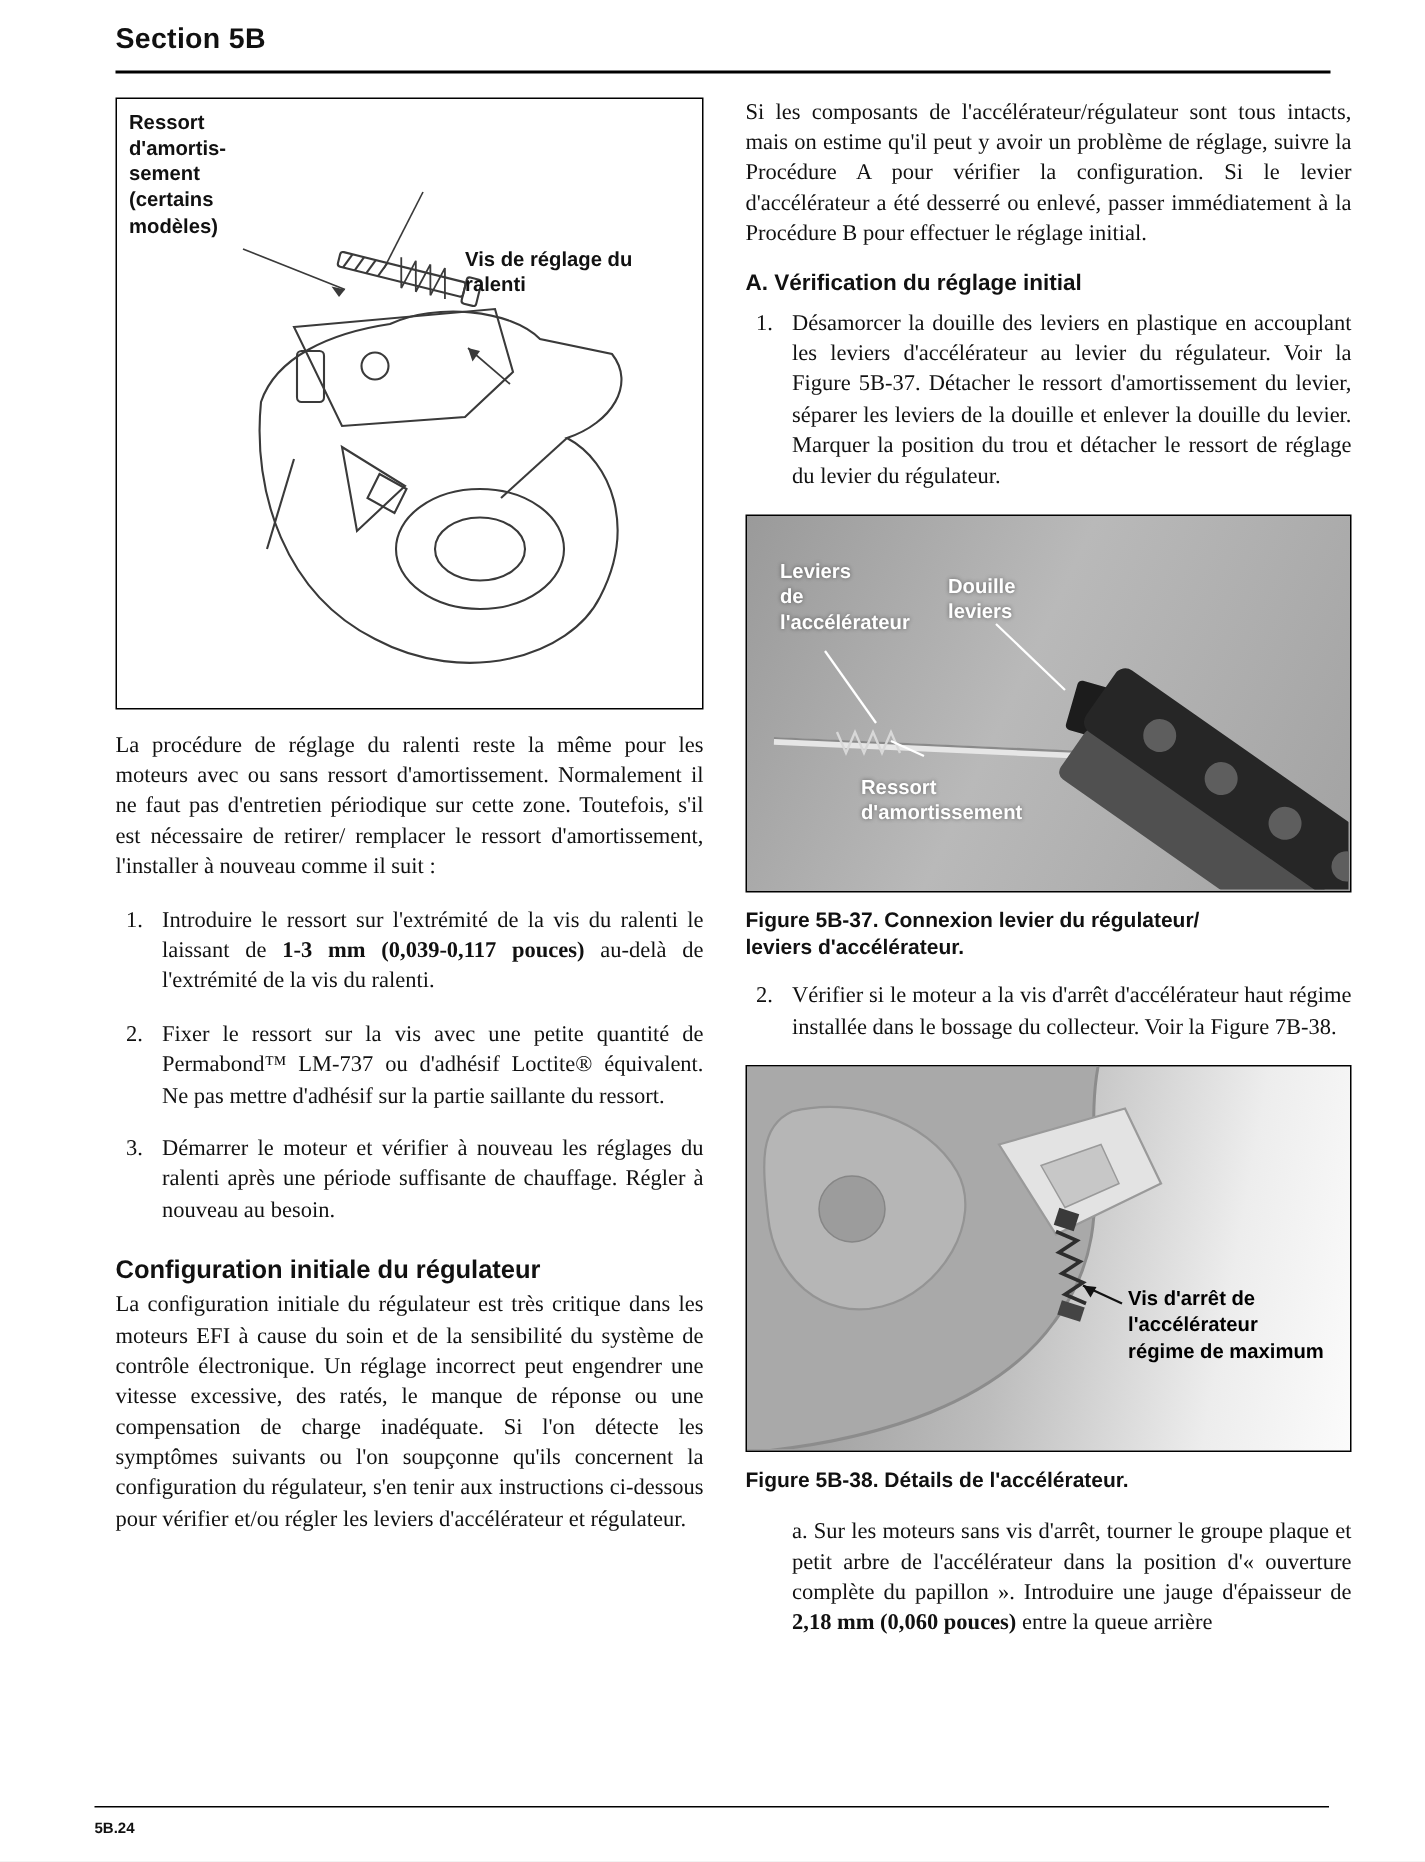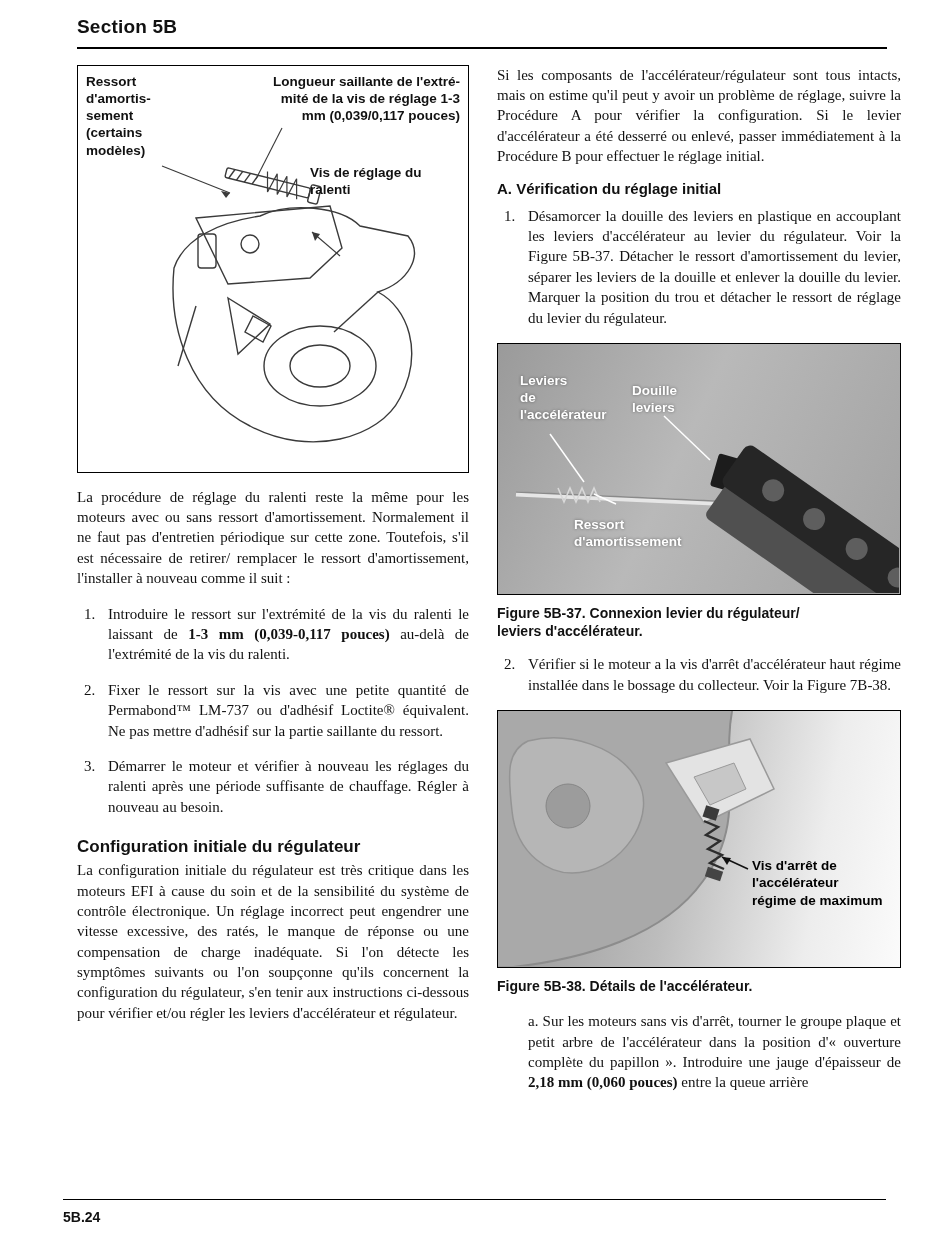--- a/index.html
+++ b/index.html
@@ -44,21 +44,21 @@
     white-space:pre-line;
   }
   .figlabel.white { color:#fff; text-shadow:0 0 3px rgba(0,0,0,.45); }
   .caption {
     font-family:"Liberation Sans", sans-serif;
     font-weight:bold; font-size:14px; line-height:1.3;
     margin-top:9px; white-space:pre-line;
   }
   .footer { position:absolute; left:63px; right:64px; bottom:16px; }
   .footer .rule2 { border:none; border-top:1.5px solid #000; }
-  .pagenum { font-family:"Liberation Sans", sans-serif; font-weight:bold; font-size:14px; margin-top:9px; }
+  .pagenum { font-family:"Liberation Sans", sans-serif; font-weight:bold; font-size:10px; margin-top:9px; }
 </style>
 </head>
 <body>
 
 <div class="page">
   <div class="inner">
 
     <div class="hdr">Section 5B</div>
     <hr class="rule">
 
@@ -99,23 +99,20 @@
 
               <path d="M262 190 L234 166" stroke-width="1.1"></path>
               <path d="M234 166 l3 9 l5 -7 z" fill="#3a3a3a" stroke="none"></path>
             </g>
           </svg>
           <div class="figlabel" style="left:8px; top:7px;">Ressort
 d'amortis-
 sement
 (certains
 modèles)</div>
-          <div class="figlabel" style="right:8px; top:7px; text-align:right;">Longueur saillante de l'extré-
-mité de la vis de réglage 1-3
-mm (0,039/0,117 pouces)</div>
           <div class="figlabel" style="left:232px; top:98px;">Vis de réglage du
 ralenti</div>
         </div>
 
         <p class="body">La procédure de réglage du ralenti reste la même pour les moteurs avec ou sans ressort d'amortissement. Normalement il ne faut pas d'entretien périodique sur cette zone. Toutefois, s'il est nécessaire de retirer/ remplacer le ressort d'amortissement, l'installer à nouveau comme il suit :</p>
 
         <div class="olist">
           <div class="li">
             <span class="num">1.</span>
             <span class="txt"><span>Introduire le ressort sur l'extrémité de la vis du ralenti le laissant de </span><b class="inlinebold">1-3 mm (0,039-0,117 pouces)</b><span> au-delà de l'extrémité de la vis du ralenti.</span></span>

